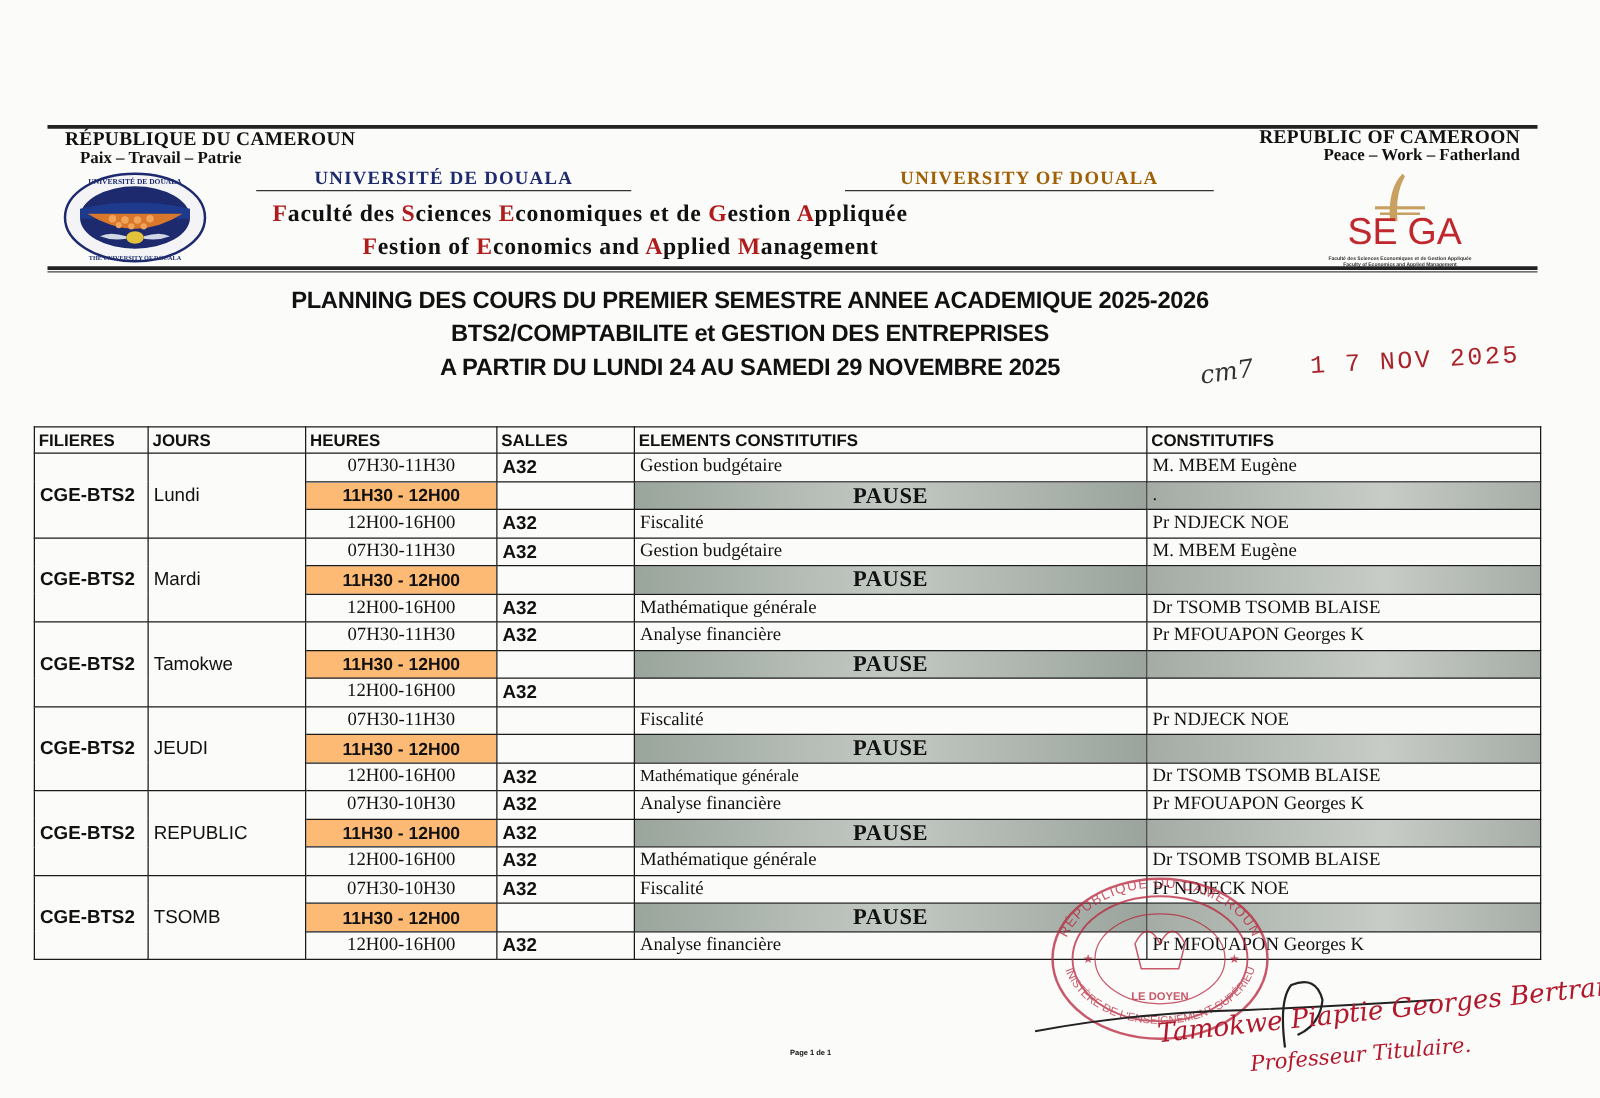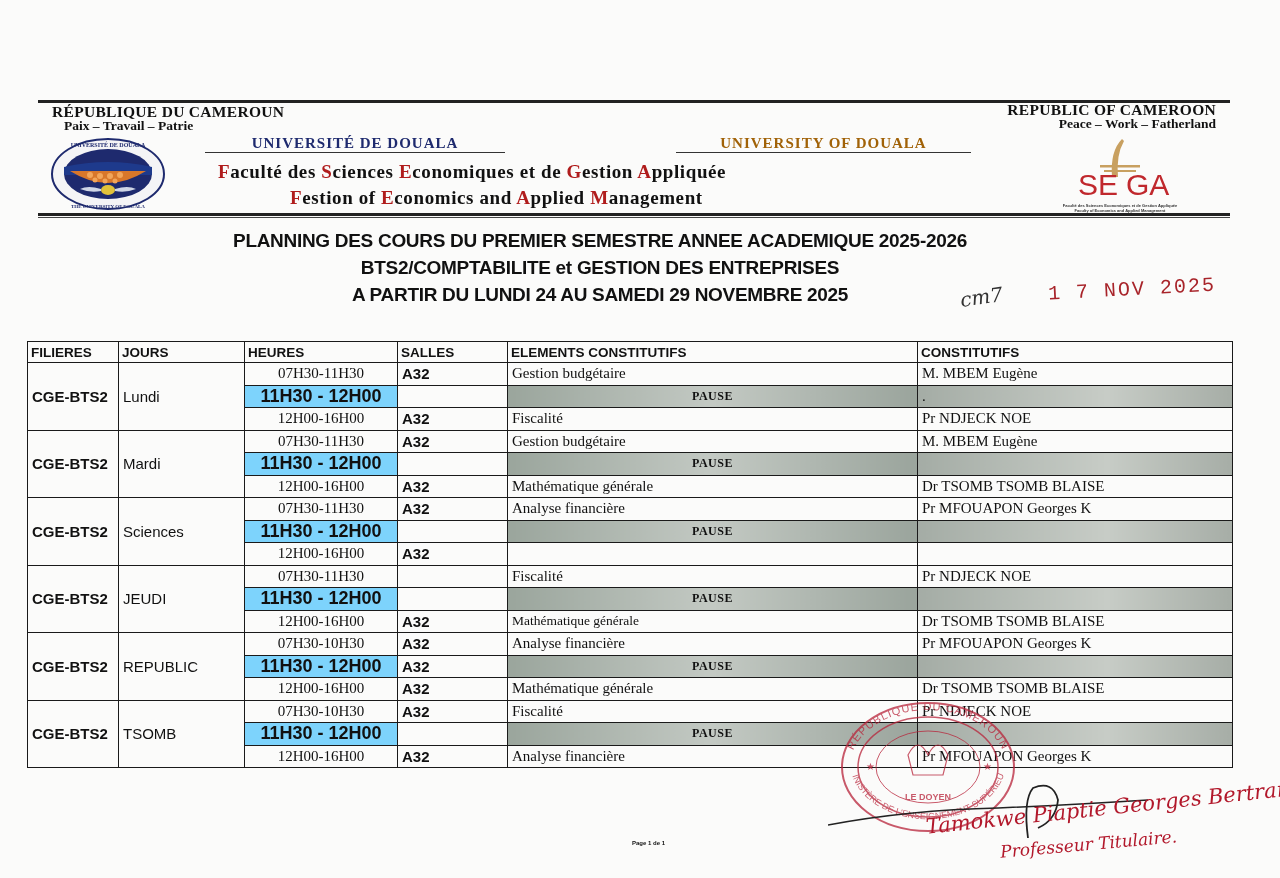--- a/index.html
+++ b/index.html
@@ -29,25 +29,25 @@
   .initials{left:960px;top:285px;font-family:"DejaVu Serif",serif;font-style:italic;font-size:20px;color:#333;transform:rotate(-8deg);}
   .date-stamp{left:1048px;top:278px;font-family:"Liberation Mono",monospace;font-size:20px;color:#a8242a;letter-spacing:2px;transform:rotate(-3deg);}
   
   table.sched{position:absolute;left:27px;top:341px;width:1081px;border-collapse:collapse;table-layout:fixed;}
   table.sched td, table.sched th{border:1.3px solid #1a1a1a;padding:0 4px;height:21.5px;font-size:15px;overflow:hidden;white-space:nowrap;}
   table.sched th{font-family:"Liberation Sans",sans-serif;font-weight:bold;font-size:13.5px;text-align:left;padding:0 3px;height:20px;}
   .c-fil{width:91px;} .c-jou{width:126px;} .c-heu{width:153px;} .c-sal{width:110px;} .c-ele{width:410px;} .c-ens{width:315px;}
   .filiere,.jour{font-family:"Liberation Sans",sans-serif;font-size:14.5px;}
   .filiere{font-weight:bold;}
   .time{text-align:center;font-size:16px;}
-  .time.pause-time{background:#7dd3fc;font-family:"Liberation Sans",sans-serif;font-weight:bold;font-size:18px;}
+  .time.pause-time{background:#fdba74;font-family:"Liberation Sans",sans-serif;font-weight:bold;font-size:14px;}
   .salle{font-family:"Liberation Sans",sans-serif;font-weight:bold;text-align:left;font-size:14px;}
   .elem{font-size:15px;}
   .elem.small{font-size:13.5px;}
-  .elem.pause{background:linear-gradient(90deg,#9aa59c,#c3c9c3 50%,#9aa49c);text-align:center;font-weight:bold;font-size:12px;letter-spacing:0.5px;}
+  .elem.pause{background:linear-gradient(90deg,#9aa59c,#c3c9c3 50%,#9aa49c);text-align:center;font-weight:bold;font-size:18px;letter-spacing:0.5px;}
   .ens{font-size:15.5px;}
   .ens.pause{background:linear-gradient(90deg,#a4aca5,#c7ccc6 60%,#a6ada6);}
   
   .page-no{left:632px;top:840px;font-family:"Liberation Sans",sans-serif;font-size:6px;font-weight:bold;}
   .seal{left:838px;top:700px;width:180px;height:135px;}
   .signature{left:925px;top:795px;font-family:"DejaVu Serif",serif;font-style:italic;font-size:21px;color:#b2182b;transform:rotate(-6deg);white-space:nowrap;}
   .sig-title{left:1000px;top:834px;font-family:"DejaVu Serif",serif;font-style:italic;font-size:17px;color:#b2182b;transform:rotate(-5deg);white-space:nowrap;}
 </style>
 </head>
 <body>
@@ -160,21 +160,21 @@
         <td class="ens pause"></td>
       </tr>
       <tr>
         <td class="time">12H00-16H00</td>
         <td class="salle">A32</td>
         <td class="elem">Mathématique générale</td>
         <td class="ens">Dr TSOMB TSOMB BLAISE</td>
       </tr>
       <tr>
         <td rowspan="3" class="filiere">CGE-BTS2</td>
-        <td rowspan="3" class="jour">Sciences</td>
+        <td rowspan="3" class="jour">Tamokwe</td>
         <td class="time">07H30-11H30</td>
         <td class="salle">A32</td>
         <td class="elem">Analyse financière</td>
         <td class="ens">Pr MFOUAPON Georges K</td>
       </tr>
       <tr>
         <td class="time pause-time">11H30 - 12H00</td>
         <td class="salle"></td>
         <td class="elem pause">PAUSE</td>
         <td class="ens pause"></td>

